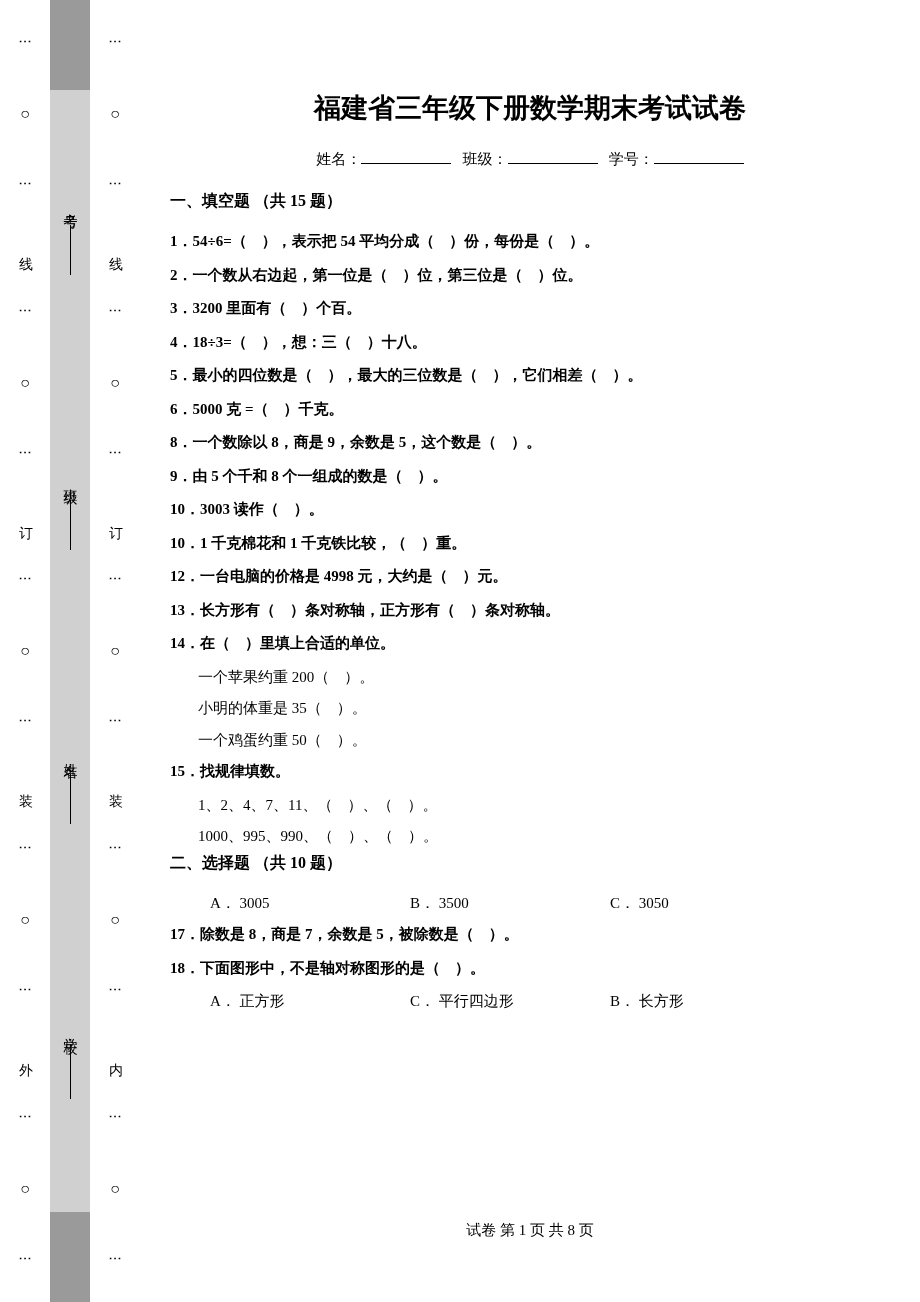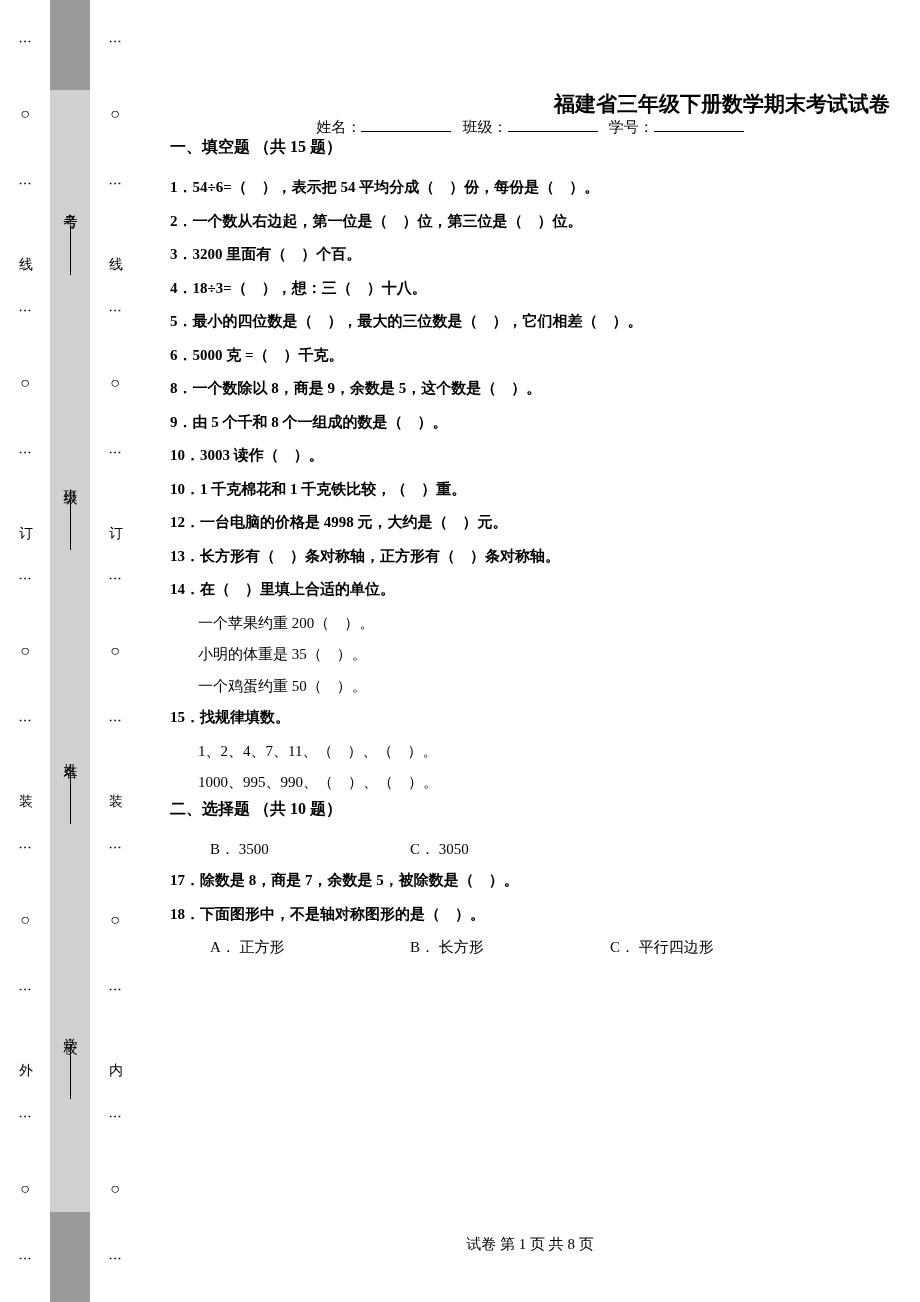--- a/index.html
+++ b/index.html
@@ -95,27 +95,29 @@
       height: 50px;
       margin-top:2px;
     }
     .content {
       position: absolute;
       left: 170px;
       right: 30px;
       top: 90px;
     }
     .title {
-      text-align: right;
+      text-align: center;
       font-weight: bold;
-      font-size: 21px;
+      font-size: 27px;
+      margin-bottom: 24px;
     }
     .info-line {
       text-align: center;
       font-size: 15px;
+      margin-bottom: 22px;
     }
     .info-line .blank {
       display: inline-block;
       border-bottom: 1px solid #000;
       width: 90px;
       height: 14px;
       vertical-align: baseline;
     }
     .section-head {
       font-weight: bold;
@@ -135,21 +137,21 @@
     }
     .choices {
       display: flex;
       padding-left: 40px;
       gap: 0;
       line-height: 2.1;
     }
     .choice { width: 200px; }
     .footer {
       position: absolute;
-      bottom: 48px;
+      bottom: 62px;
       left: 170px;
       right: 30px;
       text-align: center;
       font-size: 15px;
     }
   </style>
 </head>
 <body>
 
 <div class="binding-strip binding-outer">
@@ -233,27 +235,28 @@
   <div class="q-sub">一个苹果约重 200（　）。</div>
   <div class="q-sub">小明的体重是 35（　）。</div>
   <div class="q-sub">一个鸡蛋约重 50（　）。</div>
   <div class="q">15．找规律填数。</div>
   <div class="q-sub">1、2、4、7、11、（　）、（　）。</div>
   <div class="q-sub">1000、995、990、（　）、（　）。</div>
 
   <div class="section-head">二、选择题 （共 10 题）</div>
 
   <div class="choices">
+    <div class="choice">A． 3005</div>
     <div class="choice">B． 3500</div>
     <div class="choice">C． 3050</div>
   </div>
 
   <div class="q">17．除数是 8，商是 7，余数是 5，被除数是（　）。</div>
 
   <div class="q">18．下面图形中，不是轴对称图形的是（　）。</div>
   <div class="choices">
     <div class="choice">A． 正方形</div>
+    <div class="choice">C． 平行四边形</div>
     <div class="choice">B． 长方形</div>
-    <div class="choice">C． 平行四边形</div>
   </div>
 </div>
 
 <div class="footer">试卷 第 1 页 共 8 页</div>
 
 </body></html>

